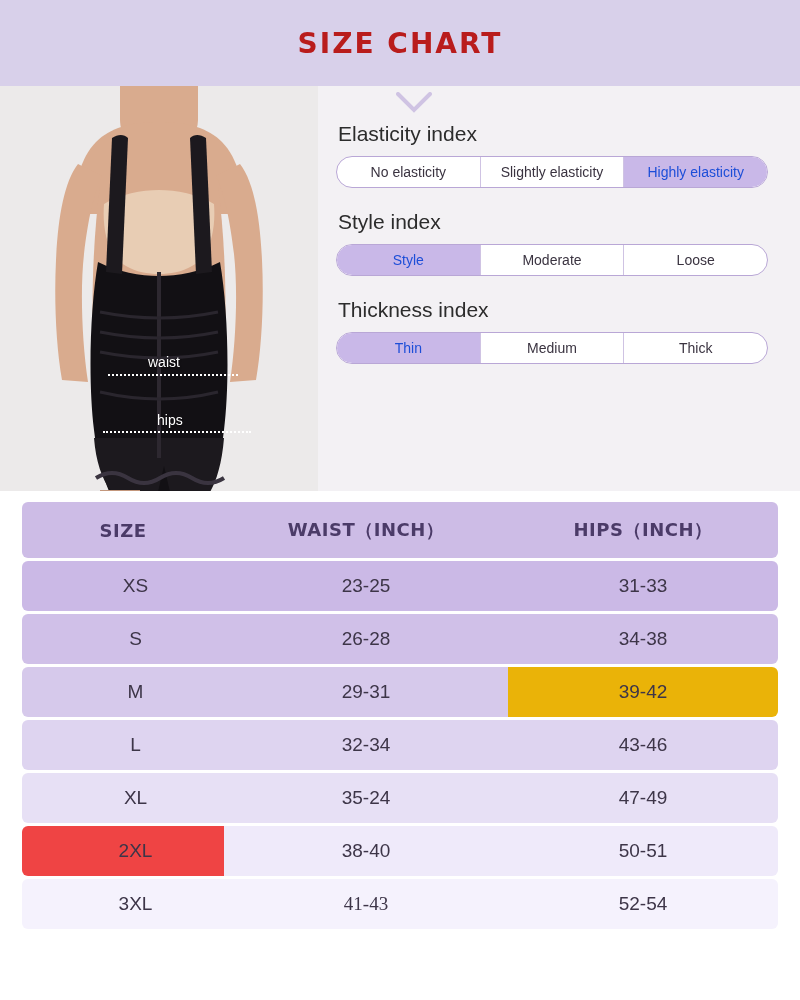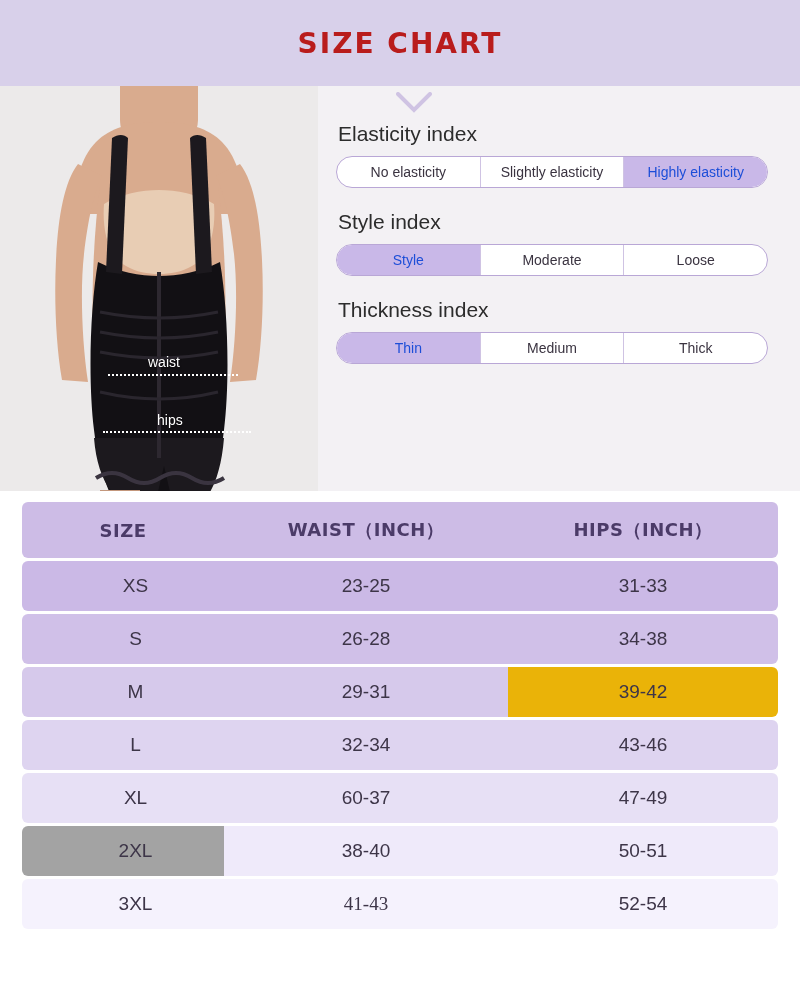--- a/index.html
+++ b/index.html
@@ -272,25 +272,25 @@
         <td style="background: rgb(214, 201, 235);">29-31</td>
         <td style="background: #eab308;">39-42</td>
       </tr>
       <tr>
         <td style="background: rgb(222, 212, 240);">L</td>
         <td style="background: rgb(222, 212, 240);">32-34</td>
         <td style="background: rgb(222, 212, 240);">43-46</td>
       </tr>
       <tr>
         <td style="background: rgb(231, 224, 245);">XL</td>
-        <td style="background: rgb(231, 224, 245);">60-37</td>
+        <td style="background: rgb(231, 224, 245);">35-24</td>
         <td style="background: rgb(231, 224, 245);">47-49</td>
       </tr>
       <tr>
-        <td style="background: #a3a3a3;">2XL</td>
+        <td style="background: #ef4444;">2XL</td>
         <td style="background: rgb(239, 234, 250);">38-40</td>
         <td style="background: rgb(239, 234, 250);">50-51</td>
       </tr>
       <tr>
         <td style="background: rgb(245, 242, 253);">3XL</td>
         <td style="background: rgb(245, 242, 253); font-family: Liberation Serif, serif;">41-43</td>
         <td style="background: rgb(245, 242, 253);">52-54</td>
       </tr>
     </tbody>
   </table>

